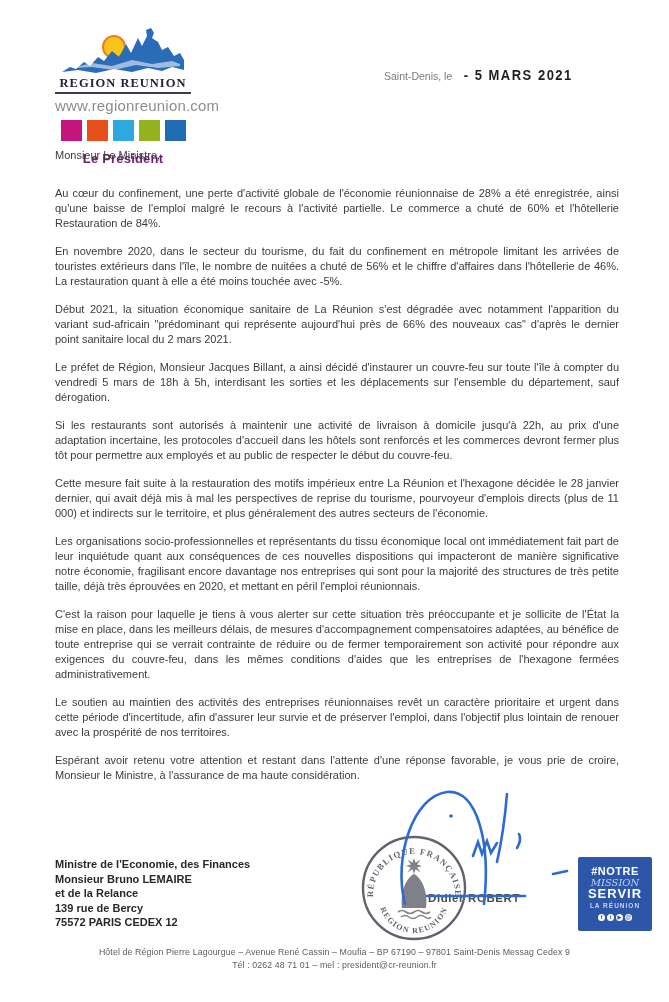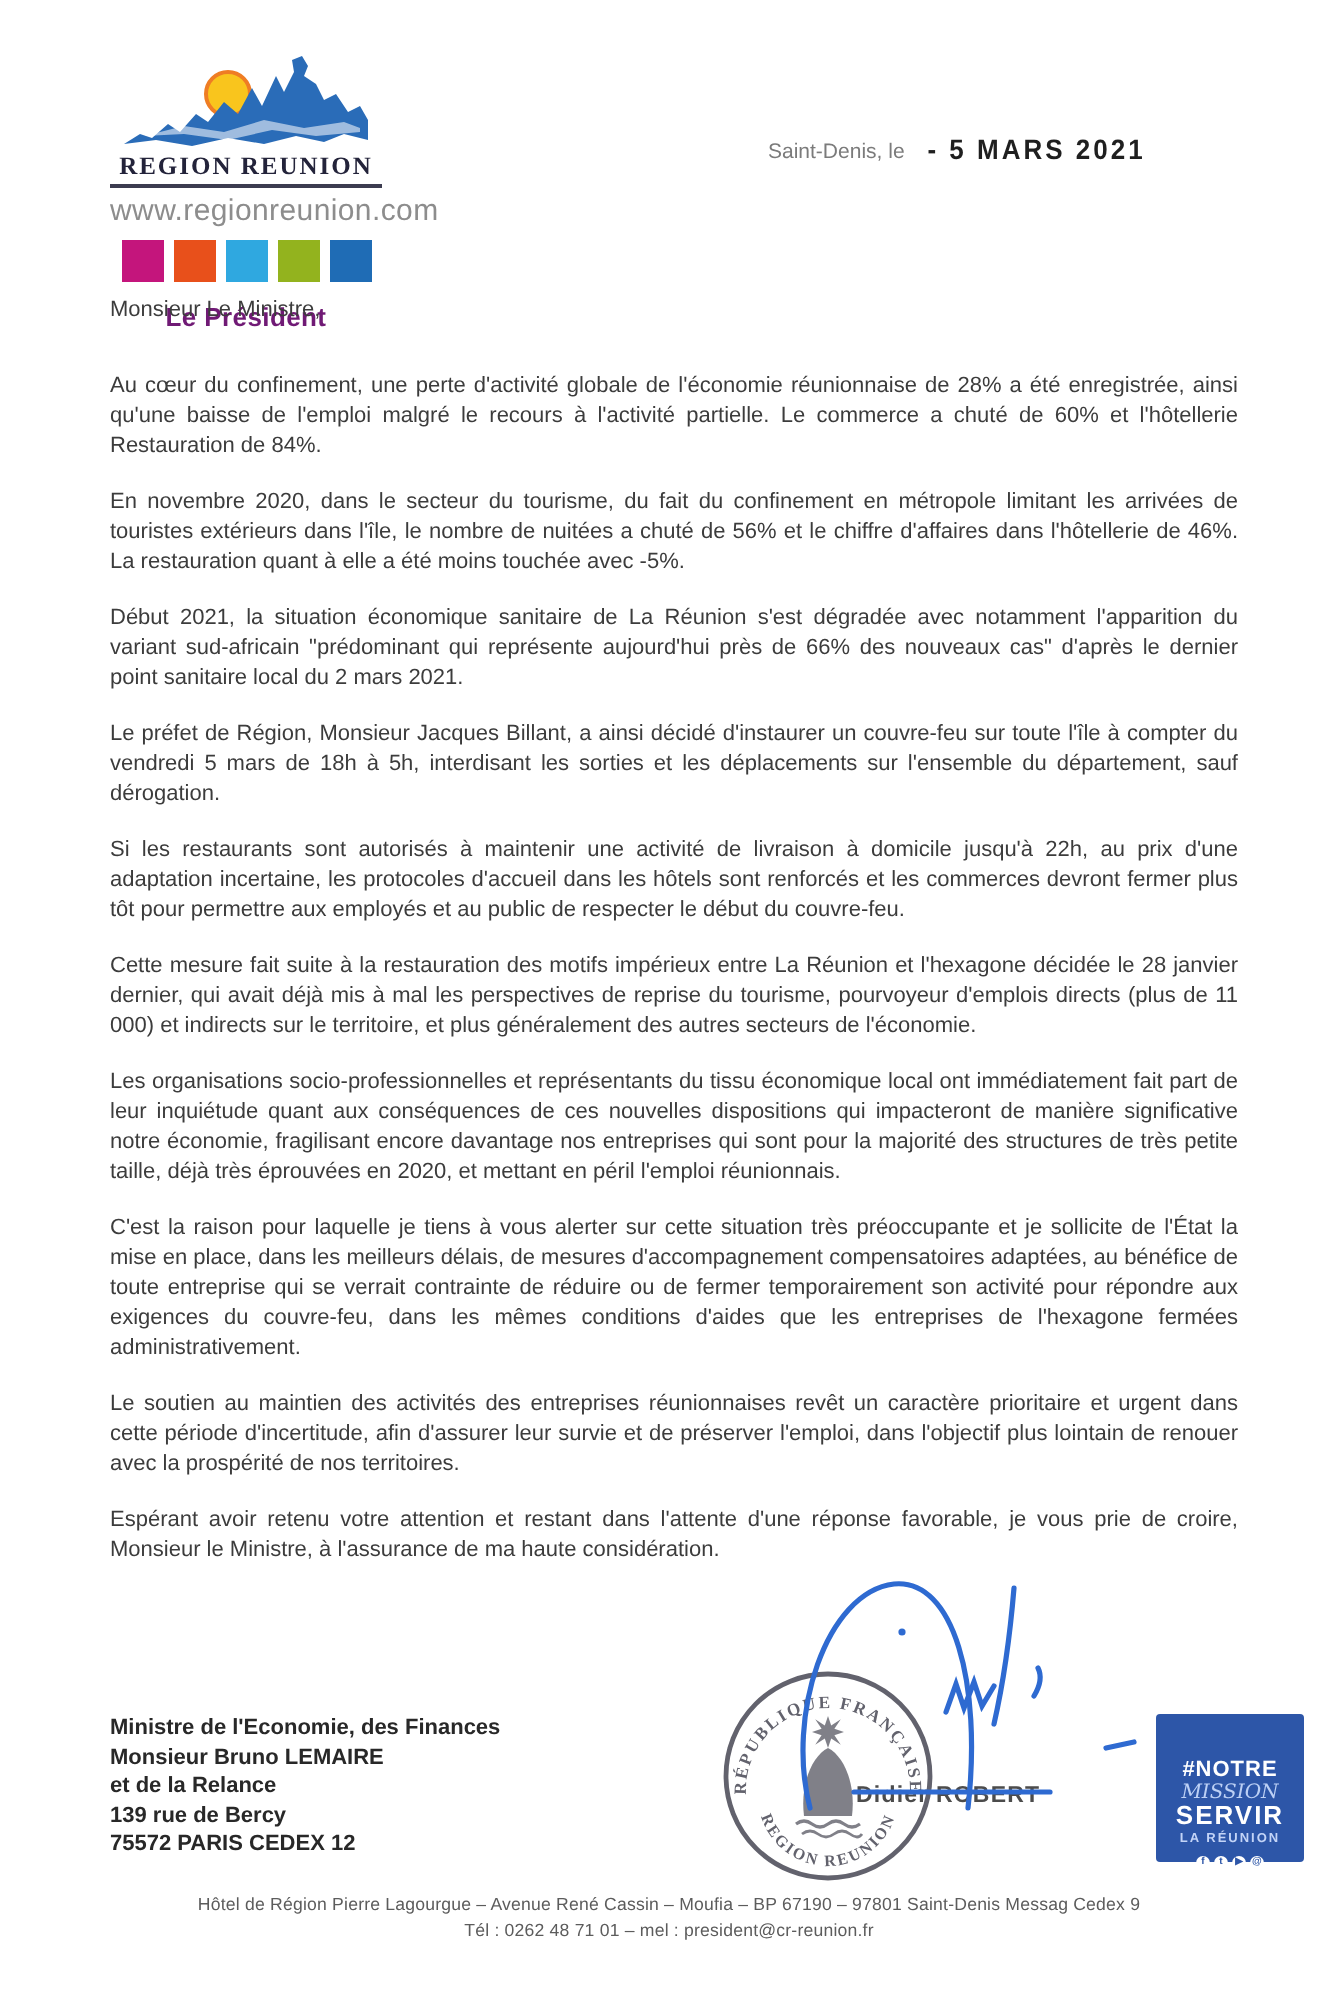--- a/index.html
+++ b/index.html
@@ -42,21 +42,21 @@
   .stamp{position:absolute;left:360px;top:834px;width:108px;height:108px;z-index:1;opacity:0.88;}
   .stamp-text{fill:#4d4d59;font-family:"Liberation Serif",serif;font-weight:bold;letter-spacing:1.2px;}
   .signer{
     position:absolute;left:428px;top:892px;z-index:2;font-size:11.5px;
     font-weight:bold;color:#4c4c4c;letter-spacing:0.6px;white-space:nowrap;
   }
   .signature{position:absolute;left:383px;top:786px;width:200px;height:132px;z-index:3;}
   
   .badge{
     position:absolute;left:578px;top:857px;width:74px;height:74px;z-index:1;
-    color:#ffffff;text-align:center;border-radius:2px;padding-top:23px;box-sizing:border-box;
+    color:#ffffff;text-align:center;border-radius:2px;padding-top:9px;box-sizing:border-box;
   }
   .badge-line1{font-size:11px;font-weight:bold;letter-spacing:0.5px;line-height:11px;}
   .badge-line2{font-family:"DejaVu Serif",serif;font-style:italic;font-size:10px;color:#bcd0f5;line-height:11px;}
   .badge-line3{font-size:13px;font-weight:bold;letter-spacing:1px;line-height:12px;}
   .badge-line4{font-size:6.5px;font-weight:bold;letter-spacing:1px;color:#c3d4f7;line-height:9px;margin-top:1px;}
   .badge-icons{margin-top:4px;display:flex;justify-content:center;gap:2px;}
   .badge-icons span{
     width:7px;height:7px;border-radius:50%;background:#ffffff;color:#2d56a8;
     font-size:5px;line-height:7px;font-weight:bold;display:inline-block;text-align:center;
   }

